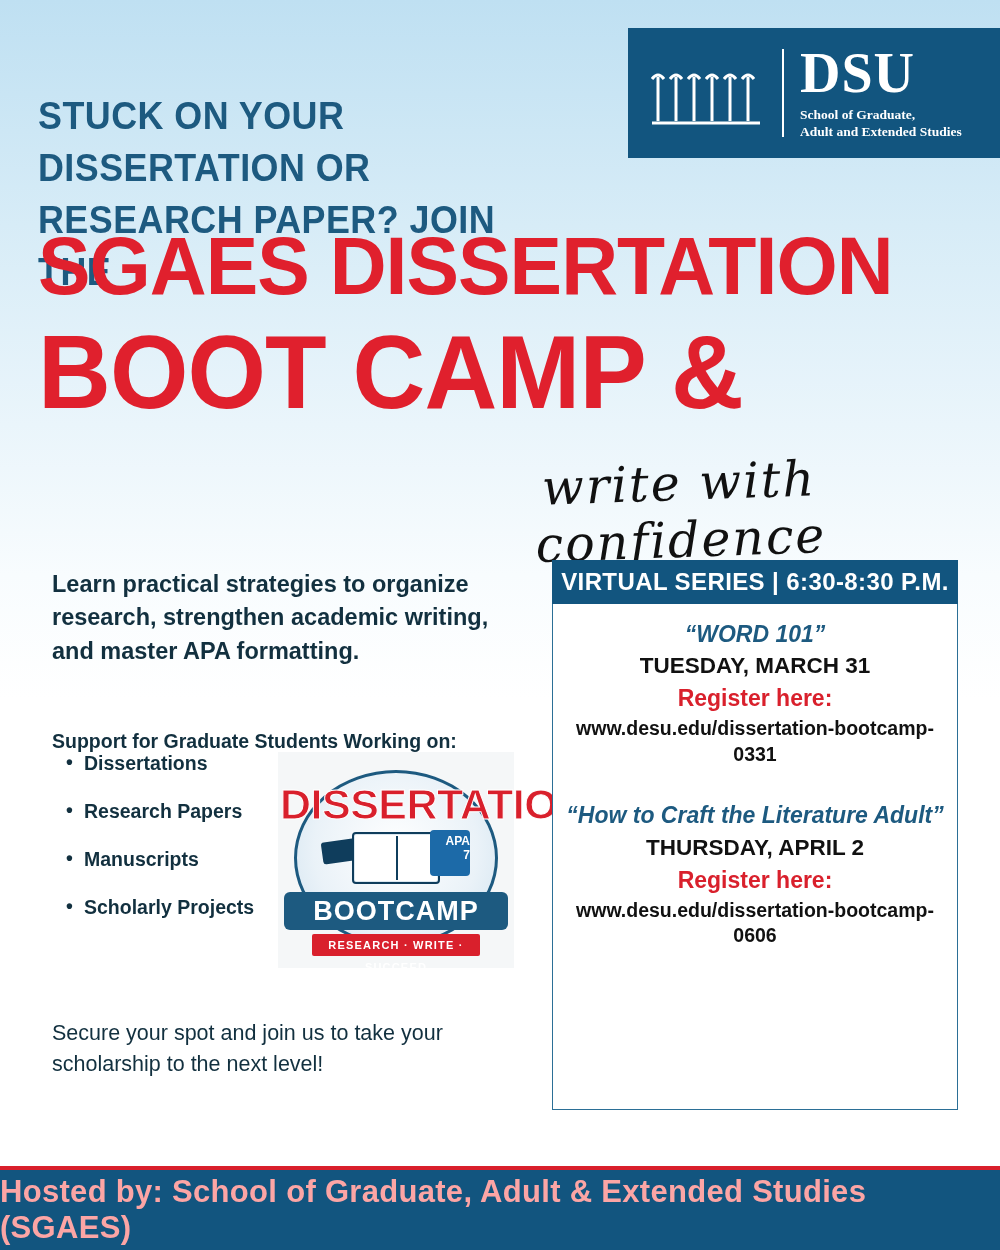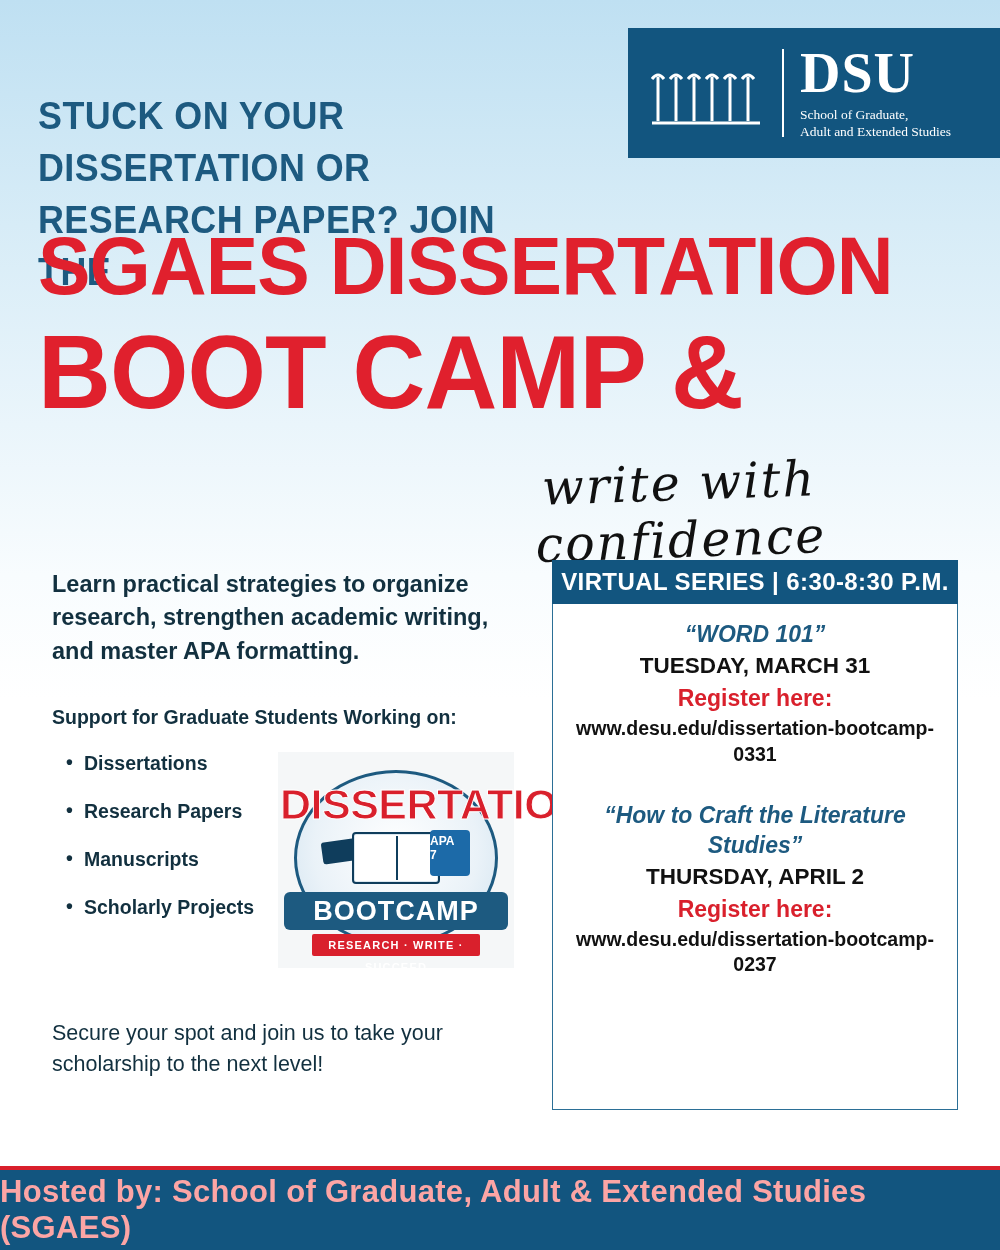--- a/index.html
+++ b/index.html
@@ -55,21 +55,21 @@
   }
   .logo-dsu {
     font-family: "Liberation Serif", serif;
     font-size: 56px;
     font-weight: bold;
     letter-spacing: 1px;
   }
   .logo-sub {
     font-family: "Liberation Serif", serif;
     font-size: 13.5px;
-    font-weight: normal;
+    font-weight: bold;
     margin-top: 6px;
     line-height: 1.25;
   }
 
   
   .kicker {
     position: absolute;
     top: 90px;
     left: 38px;
     width: 560px;
@@ -133,21 +133,21 @@
     top: 568px;
     left: 52px;
     width: 450px;
     color: #12303f;
     font-size: 23.5px;
     font-weight: bold;
     line-height: 1.42;
   }
   .support-label {
     position: absolute;
-    top: 706px;
+    top: 730px;
     left: 52px;
     width: 460px;
     color: #12303f;
     font-size: 19.5px;
     font-weight: bold;
   }
   .bullets {
     position: absolute;
     top: 752px;
     left: 66px;
@@ -260,21 +260,21 @@
     position: absolute;
     right: 2px;
     top: 6px;
     width: 40px;
     height: 46px;
     background: #1c6aa8;
     border-radius: 4px;
     color: #ffffff;
     font-size: 12px;
     font-weight: bold;
-    text-align: left;
+    text-align: right;
     line-height: 1.15;
     padding-top: 5px;
     box-sizing: border-box;
   }
   .badge-ribbon {
     position: absolute;
     top: 140px;
     left: 6px;
     width: 224px;
     height: 38px;
@@ -465,24 +465,24 @@
   <div class="panel-body">
 
     <div class="session">
       <div class="session-title">“WORD 101”</div>
       <div class="session-date">TUESDAY, MARCH 31</div>
       <div class="session-reg">Register here:</div>
       <div class="session-url">www.desu.edu/dissertation-bootcamp-0331</div>
     </div>
 
     <div class="session">
-      <div class="session-title">“How to Craft the Literature Studies”</div>
+      <div class="session-title">“How to Craft the Literature Adult”</div>
       <div class="session-date">THURSDAY, APRIL 2</div>
       <div class="session-reg">Register here:</div>
-      <div class="session-url">www.desu.edu/dissertation-bootcamp-0237</div>
+      <div class="session-url">www.desu.edu/dissertation-bootcamp-0606</div>
     </div>
 
   </div>
 
   <div class="footer-rule"></div>
   <div class="footer">
     <div class="footer-text">Hosted by: School of Graduate, Adult &amp; Extended Studies (SGAES)</div>
   </div>
 
 </div>

